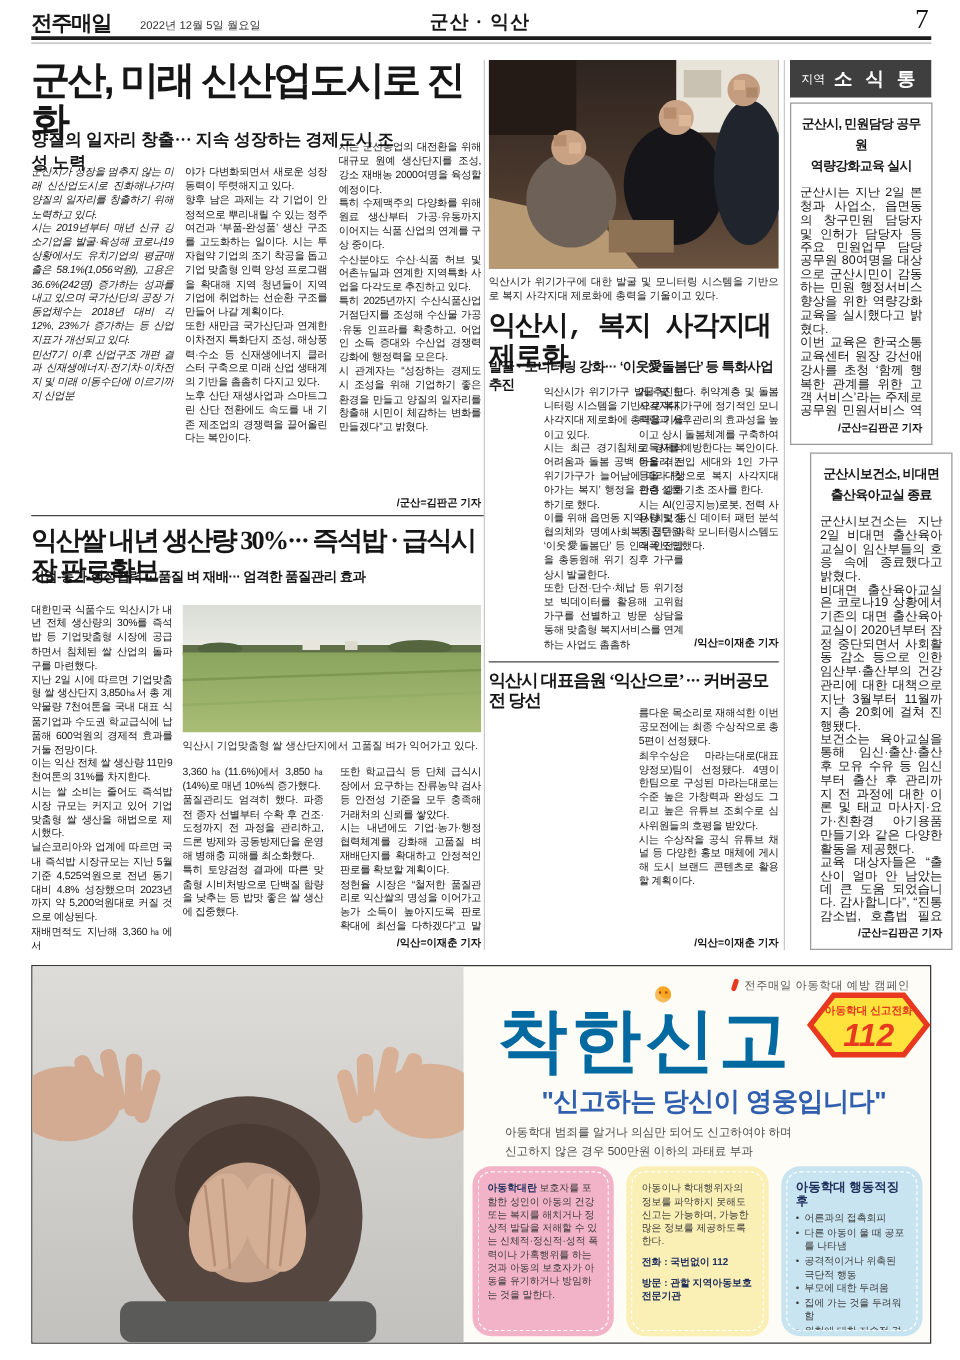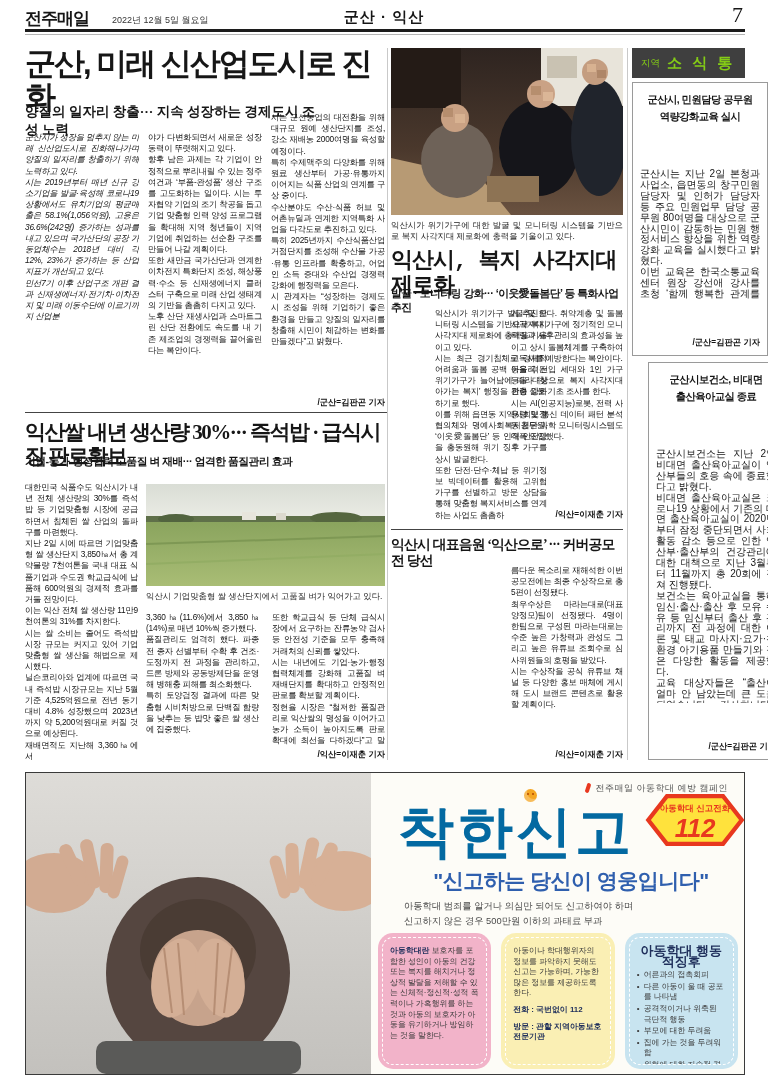--- a/index.html
+++ b/index.html
@@ -20,26 +20,26 @@
   .headline-sans{font-weight:900;letter-spacing:-2px;line-height:1.08;}
   .headline-serif{font-family:"Liberation Serif","DejaVu Serif",serif;font-weight:700;letter-spacing:-1px;line-height:1.15;}
   .subhead{font-family:"Liberation Serif","DejaVu Serif",serif;font-weight:700;}
   .col{font-size:8.3px;line-height:11.2px;text-align:justify;white-space:pre-line;
        overflow:hidden;color:#111;letter-spacing:-0.2px;}
   .colwrap{display:flex;flex-direction:column;}
   .colwrap .col{flex:1 1 auto;}
   .credit{font-size:8.3px;text-align:right;font-weight:700;color:#111;flex:0 0 auto;margin-top:2px;}
   .caption{font-size:8.4px;line-height:11px;color:#222;text-align:justify;}
   
-  .sb-head{left:632px;top:48px;width:113px;height:30px;background:#3f3f3f;color:#84cc16;
+  .sb-head{left:632px;top:48px;width:113px;height:30px;background:#3f3f3f;color:#ffffff;
            display:flex;align-items:center;padding-left:9px;box-sizing:border-box;}
   .sb-kicker{font-size:9.5px;margin-right:7px;}
   .sb-title{font-size:15px;font-weight:900;letter-spacing:3px;}
-  .sb-item{width:136px;border:1px solid #9a9a9a;box-sizing:border-box;background:#fff;
-           padding:9px 7px 7px;display:flex;flex-direction:column;gap:36px;}
+  .sb-item{width:114px;border:1px solid #9a9a9a;box-sizing:border-box;background:#fff;
+           padding:9px 7px 7px;display:flex;flex-direction:column;}
   .sb-item-title{font-size:10.3px;font-weight:800;text-align:center;line-height:1.65;
                  white-space:pre-line;margin-bottom:7px;flex:0 0 auto;letter-spacing:-0.5px;}
   .sb-body{font-size:10px;line-height:10.9px;text-align:justify;white-space:pre-line;overflow:hidden;flex:1 1 auto;}
   
   .photo{display:block;}
   
   .ad{left:25px;top:772px;width:720px;height:303px;border:1px solid #3a3a3a;box-sizing:border-box;background:#fdfcf7;}
   .ad-campaign{right:16px;top:9px;font-size:9px;color:#555;letter-spacing:0.5px;}
   .ad-title{left:372px;top:22px;font-size:56px;font-weight:900;color:#0369a1;letter-spacing:3px;}
   .ad-deco-face{left:498px;top:16px;width:13px;height:13px;border-radius:50%;background:#f5a623;
@@ -48,21 +48,21 @@
                 border-radius:50%;box-shadow:5px 0 0 #b34700;}
   .ad-deco-tick{left:560px;top:10px;width:4px;height:10px;background:#e8381f;transform:rotate(18deg);border-radius:2px;}
   .ad-slogan{left:350px;top:94px;width:390px;text-align:center;font-size:21px;font-weight:900;color:#2f5fae;letter-spacing:-0.5px;}
   .ad-note{left:378px;top:126px;font-size:9.3px;line-height:14.5px;color:#4a4a4a;white-space:pre-line;}
   .ad-boxes{left:352px;top:160px;width:360px;height:136px;display:flex;gap:10px;}
   .ad-box{flex:1 1 0;border-radius:15px;padding:4px;box-sizing:border-box;}
   .ad-box-inner{border:1.6px dashed #ffffff;border-radius:11px;height:100%;box-sizing:border-box;
                 padding:8px 7px;font-size:7.9px;line-height:10.6px;color:#3a3a3a;overflow:hidden;}
   .ad-box.pink{background:#f2b3c9;} .ad-box.yellow{background:#faefb4;} .ad-box.blue{background:#c8e4f0;}
   .ad-lead,.ad-box-title,.ad-contact{font-weight:800;color:#20305c;}
-  .ad-box-title{display:block;margin-bottom:3px;font-size:13px;text-align:center;}
+  .ad-box-title{display:block;margin-bottom:3px;font-size:10px;}
   .ad-contact{display:block;margin-top:6px;white-space:pre-line;}
   .ad-bullets{margin:0;padding:0;list-style:none;}
   .ad-bullets li{position:relative;padding-left:7px;margin-bottom:1px;}
   .ad-bullets li:before{content:"•";position:absolute;left:0;top:0;color:#3a3a3a;}
 </style>
 </head>
 <body>
 
 <div id="page">
 

